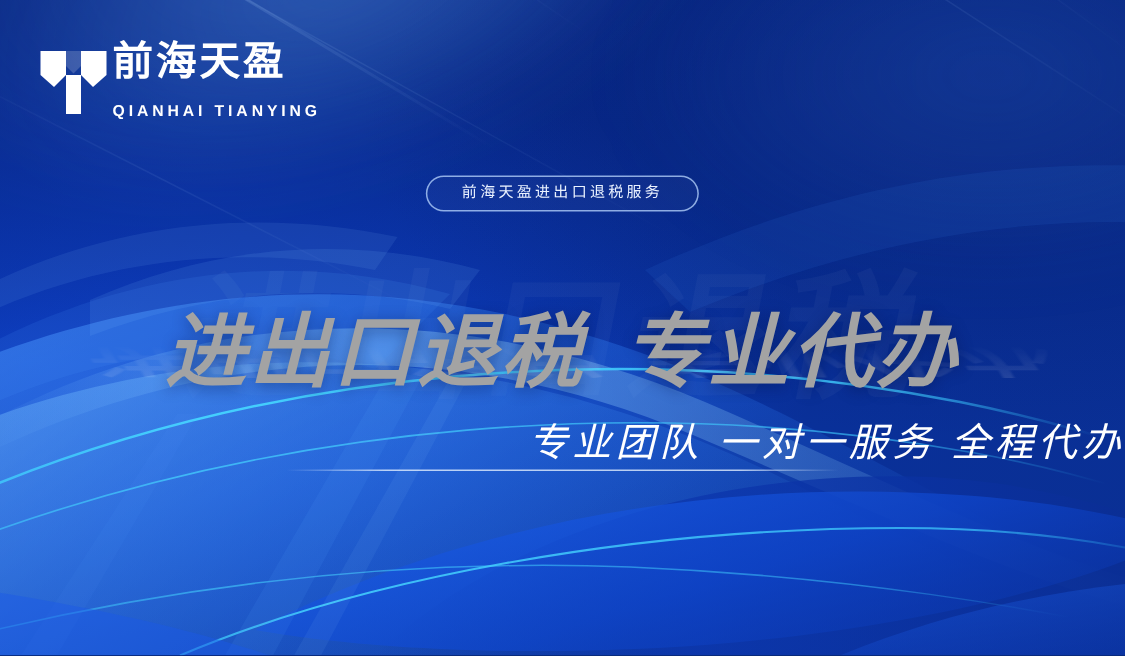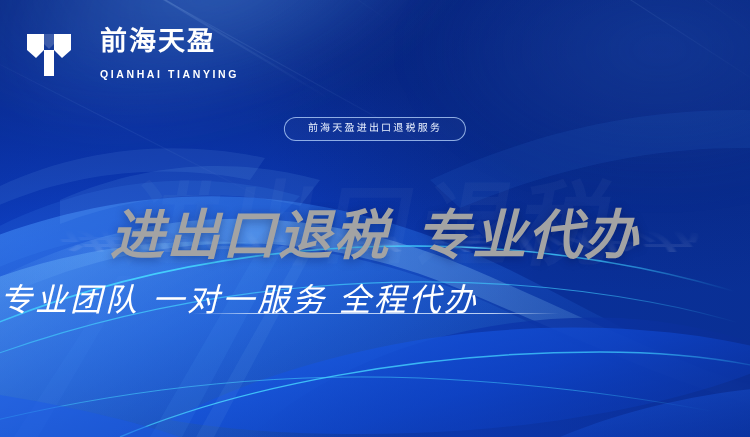--- a/index.html
+++ b/index.html
@@ -63,21 +63,21 @@
 
   
   .ribbons{position:absolute;inset:0;}
 
   
   .content{position:absolute;inset:0;}
 
   
   .logo{
     position:absolute;left:26px;top:27px;
-    display:flex;align-items:center;gap:28px;
+    display:flex;align-items:center;gap:3px;
   }
   .logo-mark{width:46px;height:50px;display:block;flex:0 0 auto;}
   .logo-text{display:flex;flex-direction:column;justify-content:center;}
   .logo-cn{
     font-size:27px;font-weight:700;color:#ffffff;
     letter-spacing:2px;line-height:1.05;
     white-space:nowrap;
   }
   .logo-en{
     font-size:10.5px;font-weight:700;color:#ffffff;
@@ -124,23 +124,23 @@
     filter:blur(1.2px);
     -webkit-mask-image:linear-gradient(to bottom, rgba(0,0,0,.85), rgba(0,0,0,0) 75%);
             mask-image:linear-gradient(to bottom, rgba(0,0,0,.85), rgba(0,0,0,0) 75%);
     pointer-events:none;
   }
   .headline-reflect .gap{display:inline-block;width:26px;}
 
   
   .subtitle{
     position:absolute;left:0;right:0;top:274px;
-    text-align:left;
+    text-align:right;
     color:#ffffff;
-    font-size:32px;font-weight:400;font-style:italic;
+    font-size:26px;font-weight:400;font-style:italic;
     letter-spacing:3px;
     white-space:nowrap;
   }
   .sub-rule{
     position:absolute;top:313px;left:50%;transform:translateX(-50%);
     width:368px;height:1px;
     background:linear-gradient(90deg,rgba(255,255,255,0) 0%,rgba(225,238,255,.80) 18%,rgba(225,238,255,.80) 82%,rgba(255,255,255,0) 100%);
   }
 </style>
 </head>

